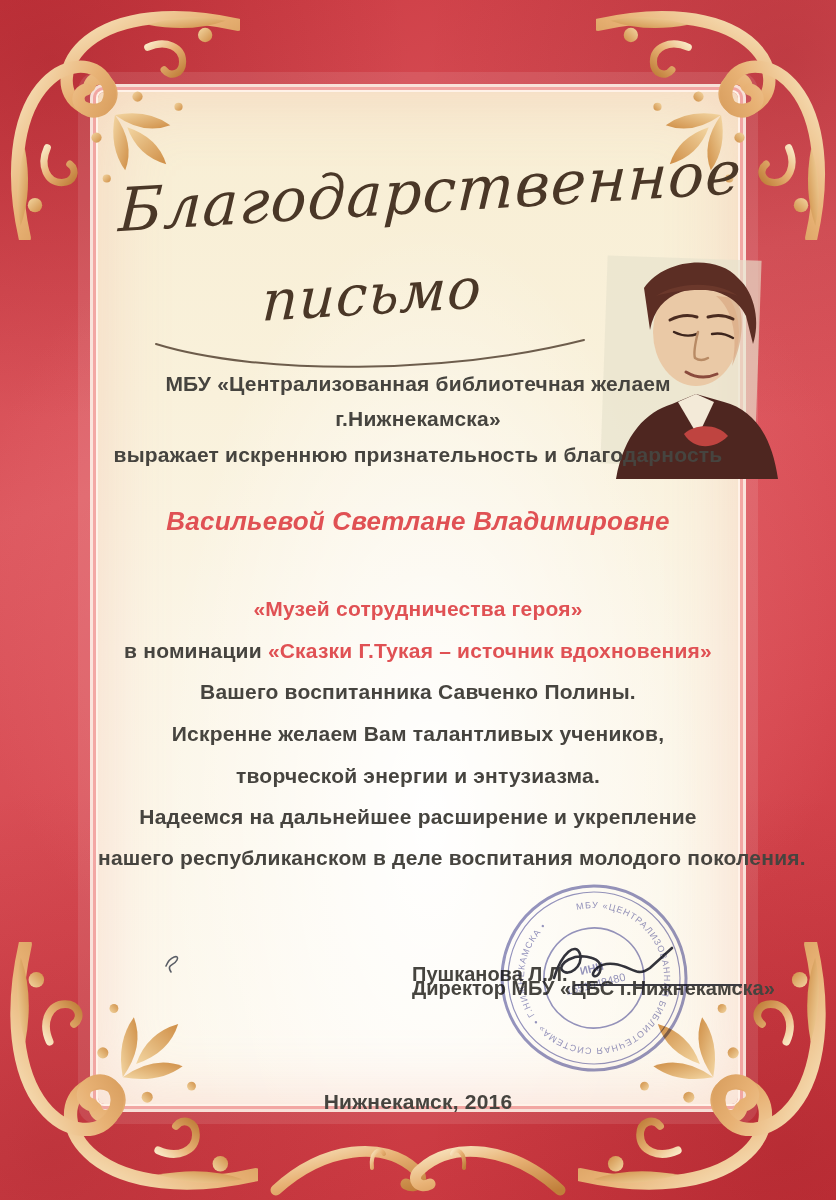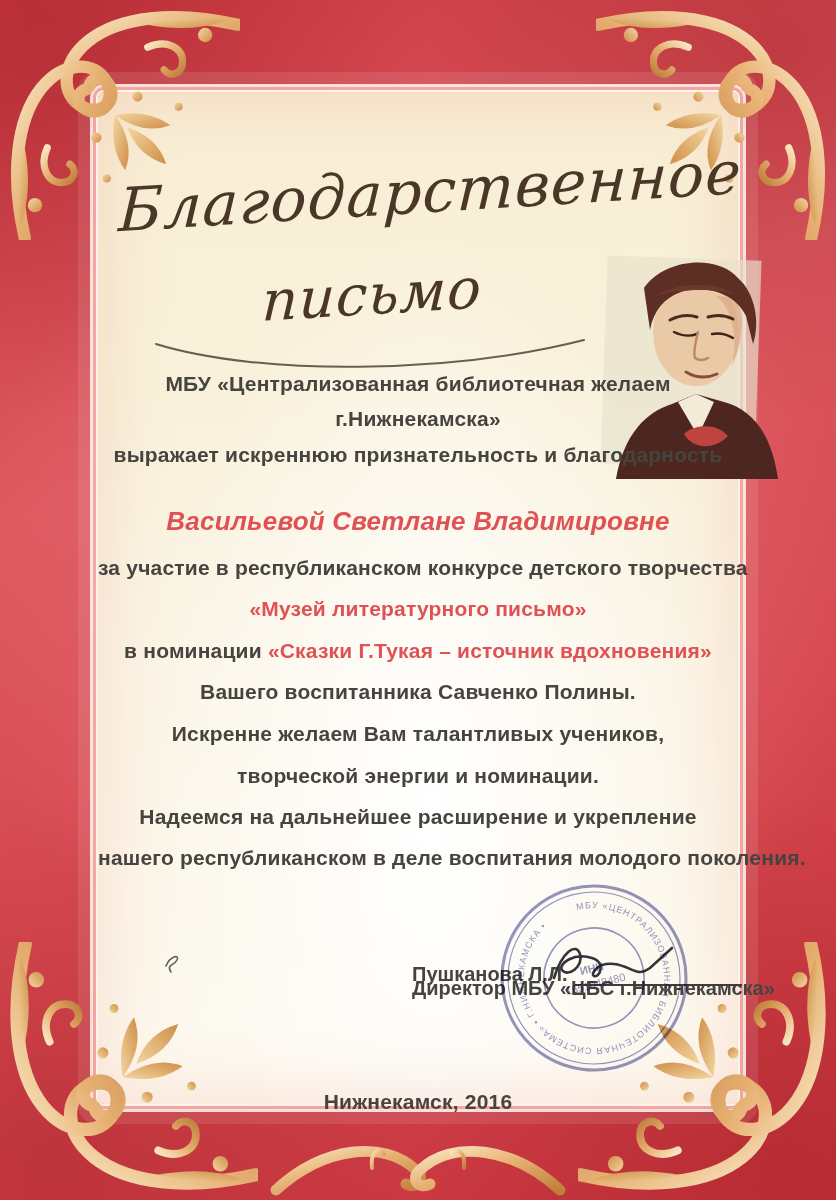--- a/index.html
+++ b/index.html
@@ -164,26 +164,25 @@
     <path d="M112,88 q-5,20 -3,26 q6,4 13,0" fill="none" stroke="#b88a64" stroke-width="2.4" stroke-linecap="round"></path>
     <path d="M100,128 q15,9 31,2" fill="none" stroke="#8a4a3c" stroke-width="3" stroke-linecap="round"></path>
   </svg>
 
   <div class="line" style="top:372px">МБУ «Централизованная библиотечная желаем</div>
   <div class="line" style="top:407px">г.Нижнекамска»</div>
   <div class="line" style="top:443px">выражает искреннюю признательность и благодарность</div>
 
   <div class="line name-line" style="top:506px">Васильевой Светлане Владимировне</div>
 
-  <div class="line" style="top:556px">за участие в  республиканском конкурсе детского творчества</div>
-  <div class="line red" style="top:597px">«Музей литературного письмо»</div>
+  <div class="line red" style="top:597px">«Музей сотрудничества героя»</div>
   <div class="line" style="top:639px"><span>в номинации </span><span class="red">«Сказки Г.Тукая – источник вдохновения»</span></div>
   <div class="line" style="top:680px">Вашего воспитанника Савченко Полины.</div>
   <div class="line" style="top:722px">Искренне желаем Вам талантливых учеников,</div>
-  <div class="line" style="top:764px">творческой энергии и номинации.</div>
+  <div class="line" style="top:764px">творческой энергии и энтузиазма.</div>
   <div class="line" style="top:805px">Надеемся на дальнейшее расширение и укрепление</div>
   <div class="line" style="top:846px">нашего республиканском в деле воспитания молодого поколения.</div>
 
   <div class="sig-pos">Директор МБУ «ЦБС г.Нижнекамска»</div>
   <div class="sig-row">
     <span>Пушканова Л.Л.</span>
     <span class="sig-underline"></span>
   </div>
   <svg class="ornament sig-scribble" viewBox="0 0 160 58">
     <path d="M14,44 C22,18 36,8 40,20 C44,32 28,44 22,36 C18,30 34,18 52,24 C66,28 60,44 54,42 C50,40 58,28 74,30 C92,32 96,44 110,34 L132,14" fill="none" stroke="#33333b" stroke-width="2.6" stroke-linecap="round"></path>

